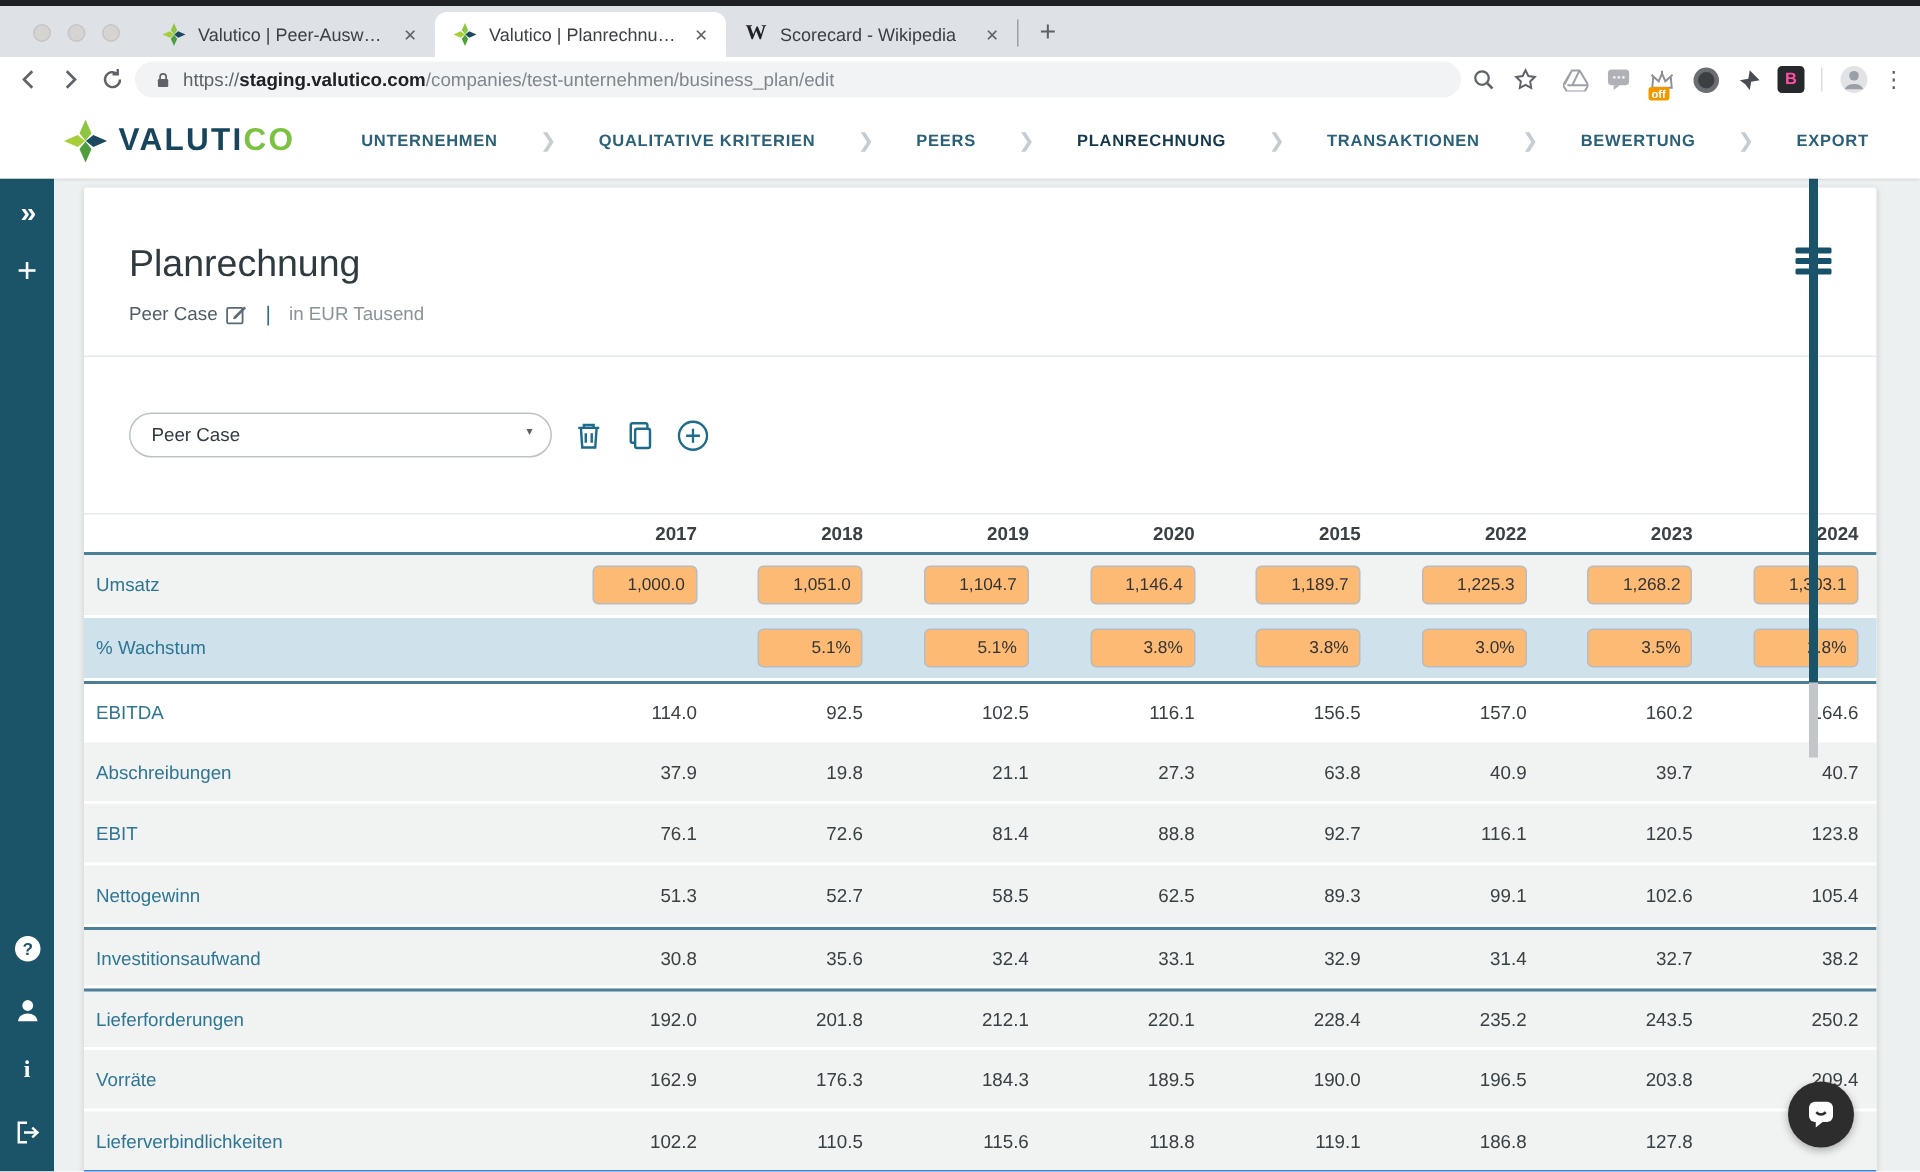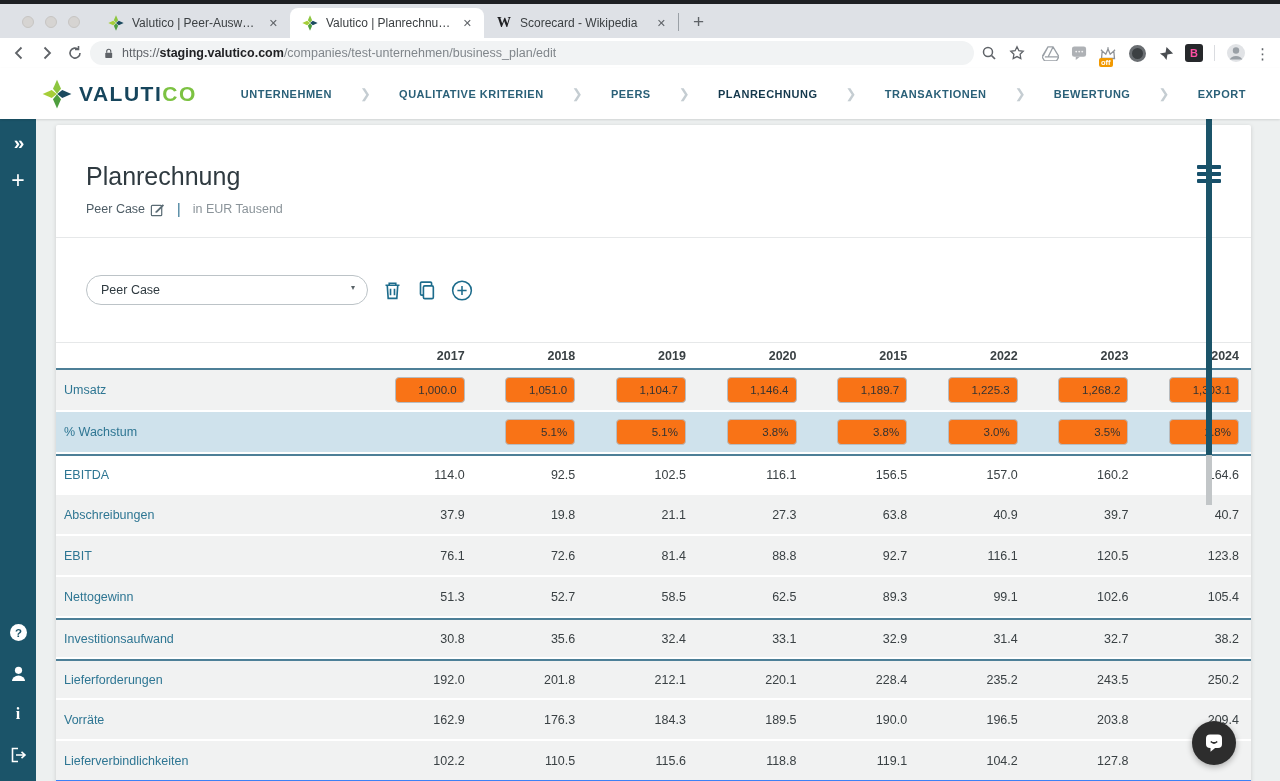--- a/index.html
+++ b/index.html
@@ -89,21 +89,21 @@
   .table-head { height:27px; border-bottom:2px solid #4d7f97; font-weight:700; font-size:12.5px; color:#1c5a74; }
   .cell { text-align:right; padding-right:2px; font-size:12.5px; color:#3a4144; min-width:0; }
   .cell.label { text-align:left; color:#2e7693; padding-left:0; }
   .bg-gray { background:#f1f2f2; }
   .bg-blue { background:#cfe2ec; }
   .bg-white { background:#fff; }
   .trow.data-row { height:41px; border-bottom:2px solid #fff; }
   .trow.input-row { height:42px; }
   .trow.sep-above { border-top:2px solid #4d7f97; }
   .trow.sep-below { border-bottom:2px solid #3b82f6; }
-  .cell input { width:70px; height:26px; border:1px solid #b7bcc0; border-radius:4px; background:#f97316;
+  .cell input { width:70px; height:26px; border:1px solid #b7bcc0; border-radius:4px; background:#fdba74;
                 text-align:right; padding:0 7px; font-size:11.5px; color:#333; display:block; margin-left:auto;
                 font-family:"Liberation Sans", sans-serif; }
   .table-sliver { height:14px; background:#f4f5f5; }
 
   
   .scroll-thumb { position:absolute; left:1206px; top:0; width:6px; height:336px; background:#1b5469; }
   .scroll-tail  { position:absolute; left:1206px; top:336px; width:6px; height:50px; background:#c2c6c8; }
   .chat-bubble { position:absolute; left:1192px; top:602px; width:44px; height:44px; border-radius:50%;
                  background:#2d2d2d; display:flex; align-items:center; justify-content:center;
                  box-shadow:0 2px 6px rgba(0,0,0,.3); cursor:pointer; }
@@ -475,21 +475,21 @@
               <div class="cell">203.8</div>
               <div class="cell">209.4</div>
             </div>
             <div class="trow data-row bg-gray sep-below">
               <div class="cell label">Lieferverbindlichkeiten</div>
               <div class="cell">102.2</div>
               <div class="cell">110.5</div>
               <div class="cell">115.6</div>
               <div class="cell">118.8</div>
               <div class="cell">119.1</div>
-              <div class="cell">104.2</div>
+              <div class="cell">186.8</div>
               <div class="cell">127.8</div>
               <div class="cell"></div>
             </div>
           </div>
         <div class="table-sliver"></div>
 
       </div>
     </div>
 
     <div class="scroll-thumb"></div>

